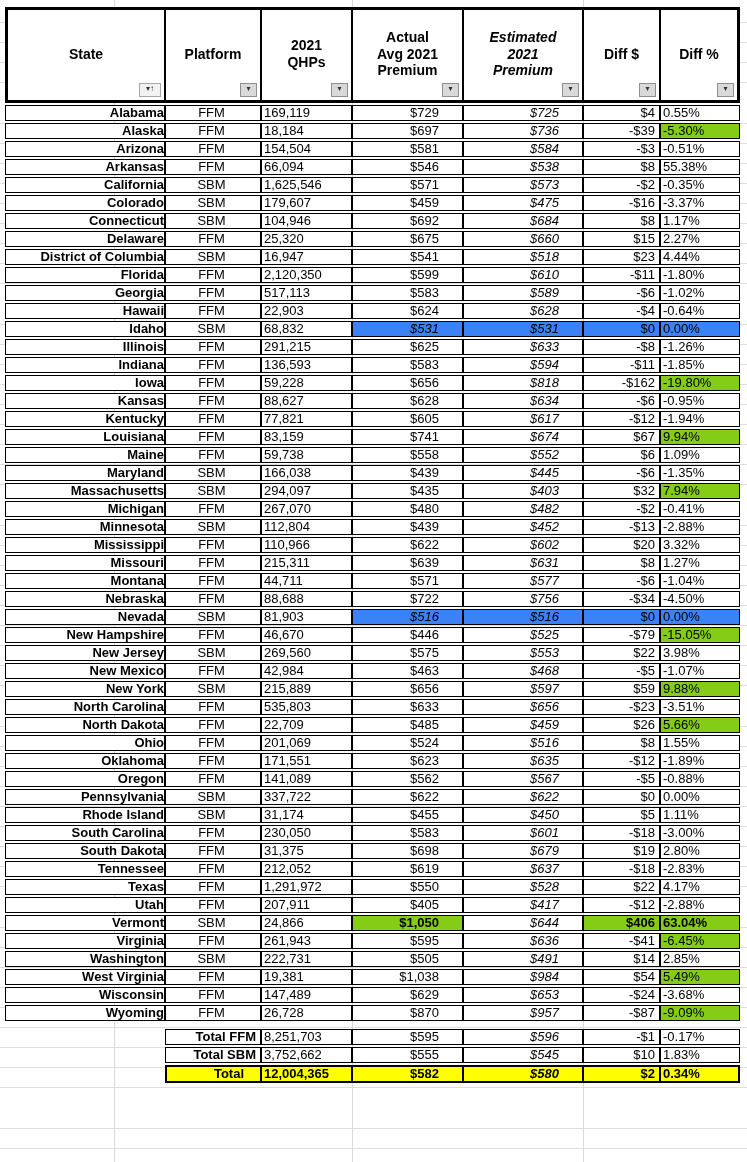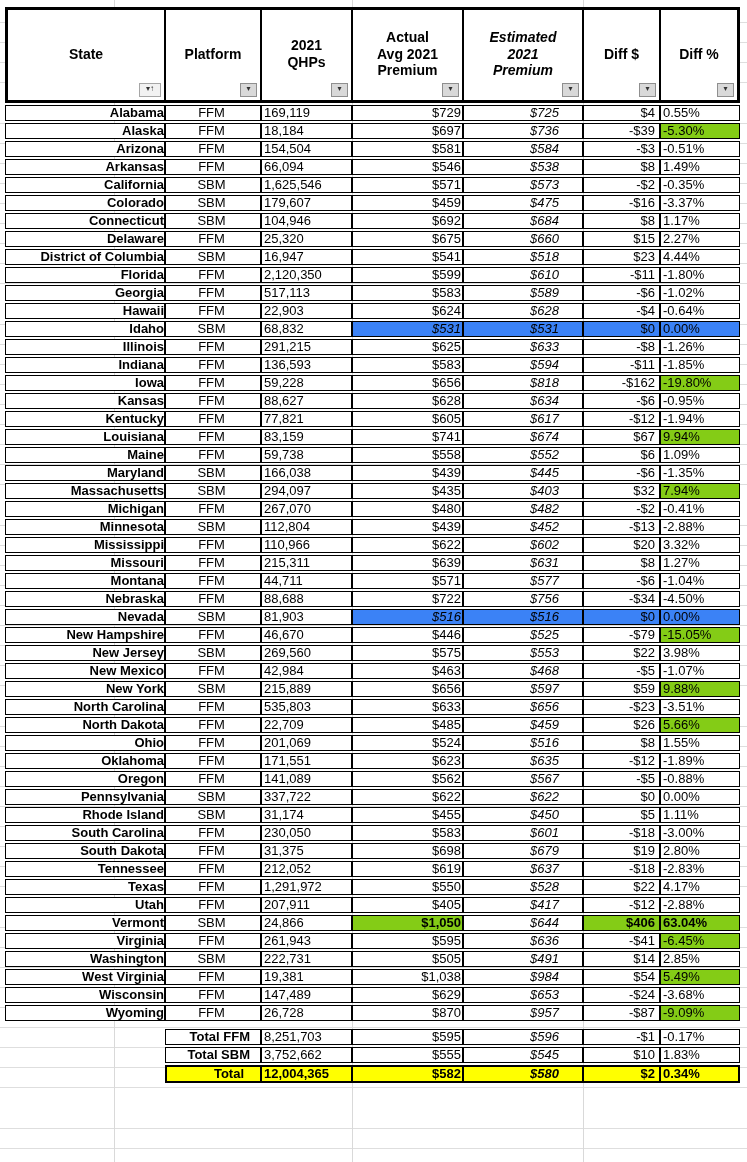--- a/index.html
+++ b/index.html
@@ -51,31 +51,31 @@
   td{
     border:1px solid #000;border-top-width:1.5px;border-bottom-width:1.5px;
     height:15.2px;font-size:13px;line-height:14px;color:#000;
     padding:0 5px 0 2px;white-space:nowrap;
   }
   td:first-child{border-left-width:1.5px}
   td:last-child{border-right-width:1.5px}
   td.c-state{font-weight:bold;text-align:right;padding-right:0}
   td.c-plat{text-align:center}
   td.c-qhps{text-align:left;padding-right:10px}
-  td.c-actual{text-align:right;padding-right:1px}
+  td.c-actual{text-align:right;padding-right:23px}
   td.c-est{text-align:right;padding-right:23px}
   td.c-diffd{text-align:right;padding-right:4px}
   td.c-diffp{text-align:left;padding-right:3px}
   .ital{font-style:italic}
   .bold{font-weight:bold}
   td.gray{background:#3b82f6}
   td.orange{background:#84cc16}
   tr.spacer td{border:none;background:transparent;height:4px;line-height:4px;font-size:2px;}
   td.empty{border:none;background:transparent}
-  tr.subtotal td.c-label{font-weight:bold;text-align:right;padding-right:10px}
+  tr.subtotal td.c-label{font-weight:bold;text-align:right;padding-right:4px}
   tr.grand td{background:#ffff00;font-weight:bold;border-top-width:2.5px;border-bottom-width:2.5px}
   tr.grand td.c-label{text-align:right;padding-right:16px;border-left-width:2.5px}
   tr.grand td.c-diffp{border-right-width:2.5px}
   tr.grand td.empty{background:transparent;border:none}
 </style>
 </head>
 <body>
 
 <div class="gridbg"></div>
 
@@ -154,21 +154,21 @@
         <td class="c-diffd">-$3</td>
         <td class="c-diffp">-0.51%</td>
       </tr>
       <tr>
         <td class="c-state">Arkansas</td>
         <td class="c-plat">FFM</td>
         <td class="c-qhps">66,094</td>
         <td class="c-actual">$546</td>
         <td class="c-est ital">$538</td>
         <td class="c-diffd">$8</td>
-        <td class="c-diffp">1.49%</td>
+        <td class="c-diffp">55.38%</td>
       </tr>
       <tr>
         <td class="c-state">California</td>
         <td class="c-plat">SBM</td>
         <td class="c-qhps">1,625,546</td>
         <td class="c-actual">$571</td>
         <td class="c-est ital">$573</td>
         <td class="c-diffd">-$2</td>
         <td class="c-diffp">-0.35%</td>
       </tr>

